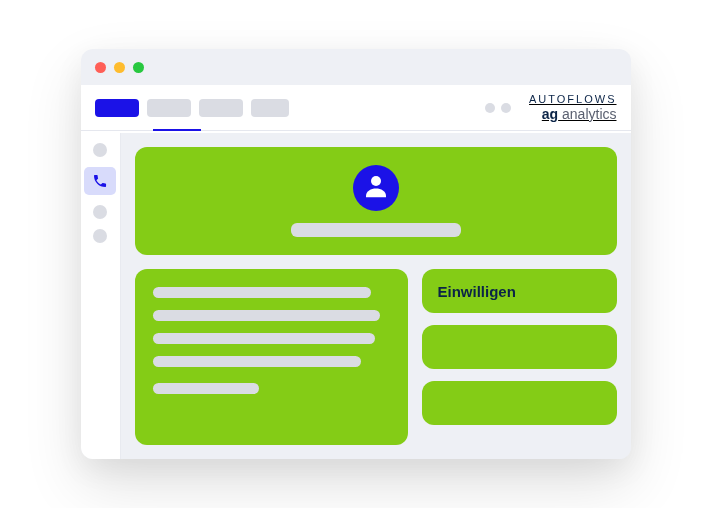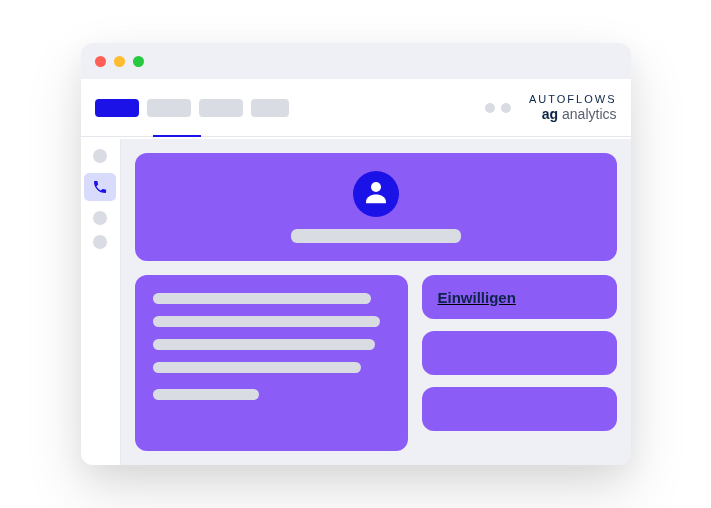--- a/index.html
+++ b/index.html
@@ -26,26 +26,27 @@
     padding: 0 14px;
     gap: 8px;
   }
   .dot { width: 11px; height: 11px; border-radius: 50%; }
   .dot.red { background: #FF5F57; }
   .dot.yellow { background: #FEBC2E; }
   .dot.green { background: #28C840; }
 
   .topbar {
     background: #fff;
-    height: 58px;
+    height: 46px;
     display: flex;
     align-items: center;
     padding: 0 14px;
     gap: 8px;
     border-bottom: 1px solid #E5E7EE;
+    text-decoration: underline;
   }
   .tab {
     height: 18px;
     border-radius: 4px;
   }
   .tab.active { background: #1B12E7; width: 44px; }
   .tab.inactive { background: #DADCE3; }
   .tab.w1 { width: 44px; }
   .tab.w2 { width: 38px; }
   .spacer { flex: 1; }
@@ -115,23 +116,22 @@
 
   .content {
     flex: 1;
     background: #EEF0F5;
     padding: 14px;
     display: flex;
     flex-direction: column;
     gap: 14px;
   }
   .card {
-    background: #8b5cf6;
+    background: #84cc16;
     border-radius: 12px;
-    text-decoration: underline;
   }
   .hero {
     padding: 18px 0;
     display: flex;
     flex-direction: column;
     align-items: center;
     gap: 12px;
   }
   .avatar-wrap {
     width: 46px;

